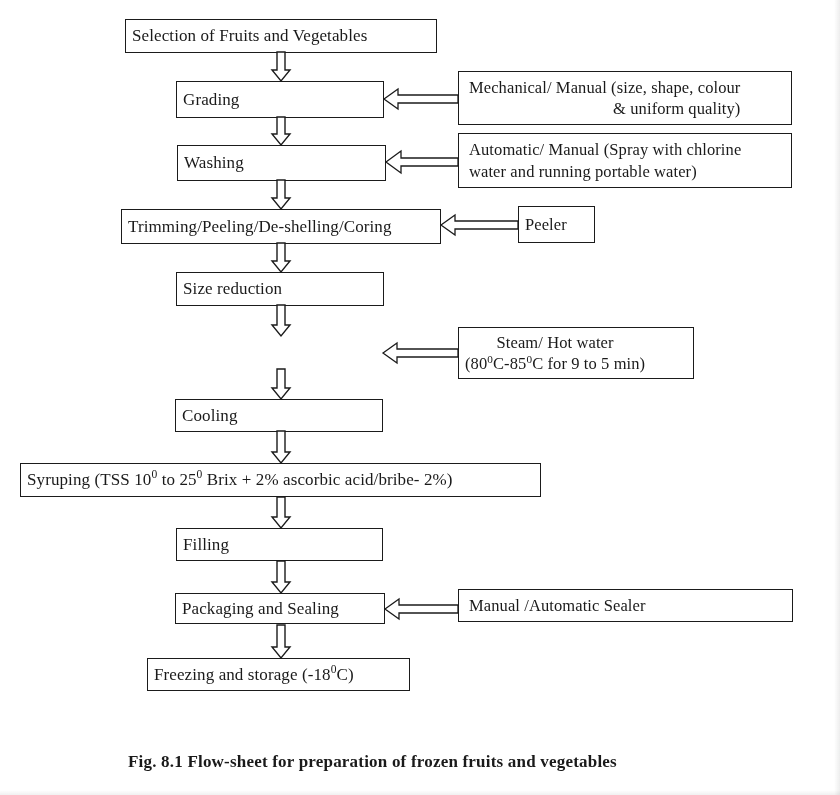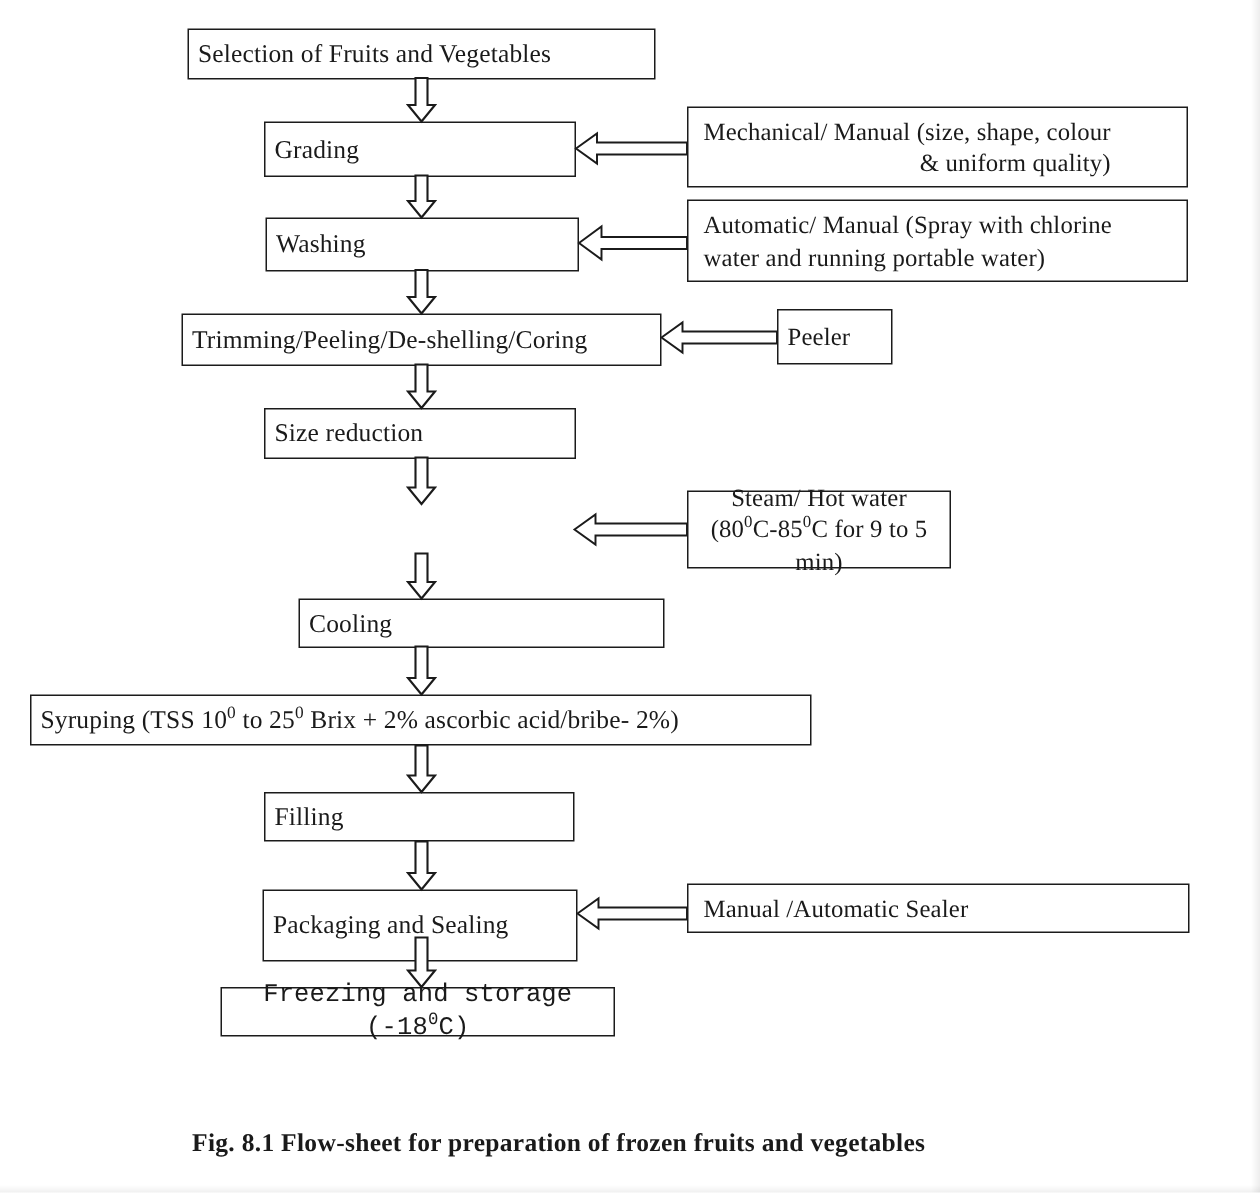--- a/index.html
+++ b/index.html
@@ -96,37 +96,37 @@
 
   <div class="node" style="left:121px; top:209px; width:320px; height:35px;">
     <span class="txt">Trimming/Peeling/De-shelling/Coring</span>
   </div>
 
   <div class="node" style="left:176px; top:272px; width:208px; height:34px;">
     <span class="txt">Size reduction</span>
   </div>
 
 
-  <div class="node" style="left:175px; top:399px; width:244px; height:33px;margin-left:24px;">
+  <div class="node" style="left:175px; top:399px; width:208px; height:33px;">
     <span class="txt">Cooling</span>
   </div>
 
   <div class="node" style="left:20px; top:463px; width:521px; height:34px;">
     <span class="txt"><span>Syruping (TSS 10</span><sup>0</sup><span> to 25</span><sup>0</sup><span> Brix + 2% ascorbic acid/bribe- 2%)</span></span>
   </div>
 
   <div class="node" style="left:176px; top:528px; width:207px; height:33px;">
     <span class="txt">Filling</span>
   </div>
 
-  <div class="node" style="left:175px; top:593px; width:210px; height:48px;">
+  <div class="node" style="left:175px; top:593px; width:210px; height:31px;">
     <span class="txt">Packaging and Sealing</span>
   </div>
 
-  <div class="node" style="left:147px; top:658px; width:263px; height:33px;font-family:Liberation Mono, monospace;">
+  <div class="node" style="left:147px; top:658px; width:263px; height:33px;">
     <span class="txt"><span>Freezing and storage (-18</span><sup>0</sup><span>C)</span></span>
   </div>
 
   <div class="node side" style="left:458px; top:71px; width:334px; height:54px; justify-content:flex-start; text-align:right; padding-left:10px;">
     <span class="txt">
       <span>Mechanical/ Manual (size, shape, colour</span><br>
       <span>&amp; uniform quality)</span>
     </span>
   </div>
 
@@ -134,21 +134,21 @@
     <span class="txt">
       <span>Automatic/ Manual (Spray with chlorine</span><br>
       <span>water and running portable water)</span>
     </span>
   </div>
 
   <div class="node side" style="left:518px; top:206px; width:77px; height:37px;">
     <span class="txt">Peeler</span>
   </div>
 
-  <div class="node side" style="left:458px; top:327px; width:176px; height:52px;">
+  <div class="node side" style="left:458px; top:327px; width:236px; height:52px;">
     <span class="txt">
       <span>Steam/ Hot water</span><br>
       <span>(80</span><sup>0</sup><span>C-85</span><sup>0</sup><span>C for 9 to 5 min)</span>
     </span>
   </div>
 
   <div class="node side" style="left:458px; top:589px; width:335px; height:33px; justify-content:flex-start; text-align:left; padding-left:10px;">
     <span class="txt">Manual /Automatic Sealer</span>
   </div>
 

